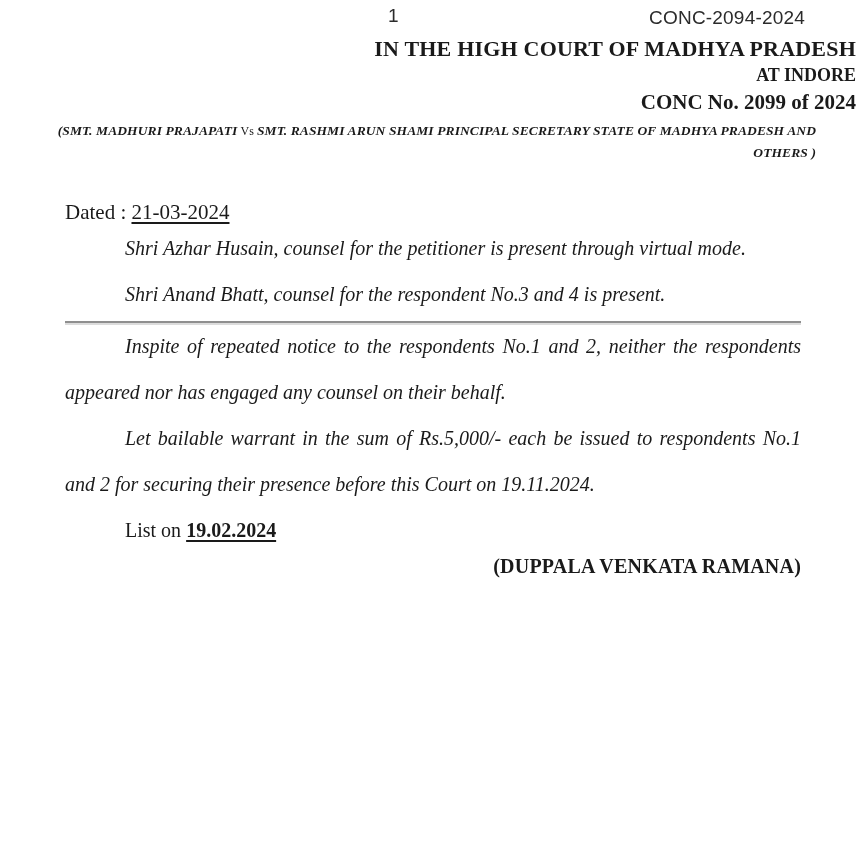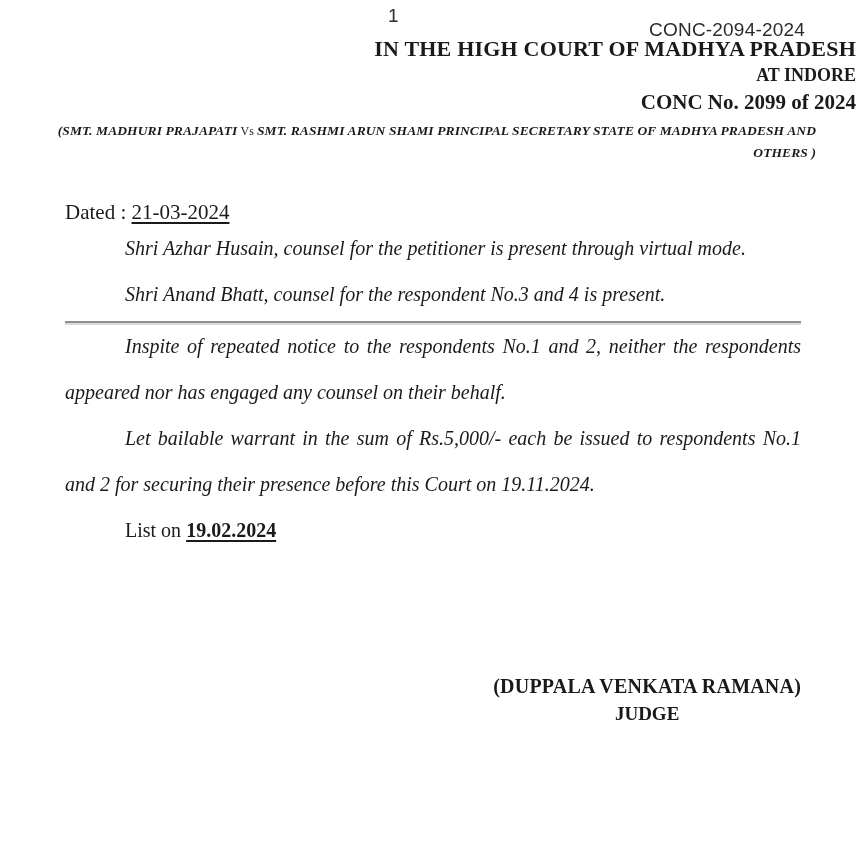--- a/index.html
+++ b/index.html
@@ -27,21 +27,21 @@
     color: #2b2b2b;
   }
   .page-num {
     position: absolute;
     left: 388px;
     top: 5px;
   }
   .case-ref {
     position: absolute;
     right: 51px;
-    top: 19px;
+    top: 7px;
     letter-spacing: 0.2px;
   }
   
   .head {
     text-align: right;
   }
   .court-line {
     font-size: 22px;
     font-weight: bold;
     line-height: 26px;
@@ -102,21 +102,20 @@
     box-shadow: 0 2px 0 #dcdcdc;
     margin-top: 4px;
   }
   .p-body1 { margin-top: 14px; }
   .p-body2 { margin-top: 2px; }
   .list-line {
     line-height: 46px;
     text-indent: 60px;
   }
   .signature {
-    margin-top: 120px;
     margin-left: auto;
     width: fit-content;
     text-align: center;
     font-weight: bold;
   }
   .judge-name {
     font-size: 20px;
     line-height: 27px;
     letter-spacing: 0.2px;
   }
@@ -153,18 +152,17 @@
     <div class="separator"></div>
 
     <p class="jp p-body1">Inspite of repeated notice to the respondents No.1 and 2, neither the respondents appeared nor has engaged any counsel on their behalf.</p>
 
     <p class="jp p-body2">Let bailable warrant in the sum of Rs.5,000/- each be issued to respondents No.1 and 2 for securing their presence before this Court on 19.11.2024.</p>
 
     <div class="list-line"><span>List on </span><span class="u bold">19.02.2024</span></div>
 
     <div class="signature">
       <div class="judge-name">(DUPPALA VENKATA RAMANA)</div>
-      <div class="judge-title">JUDGE</div>
     </div>
 
   </div>
 
 </div>
 
 </body></html>

